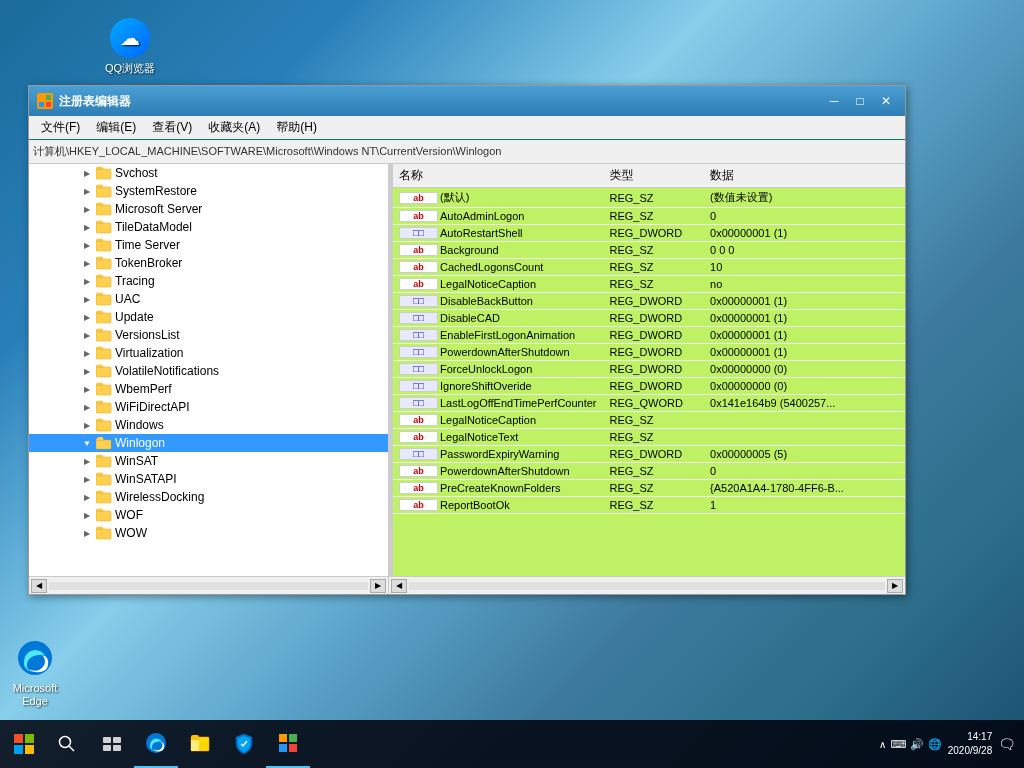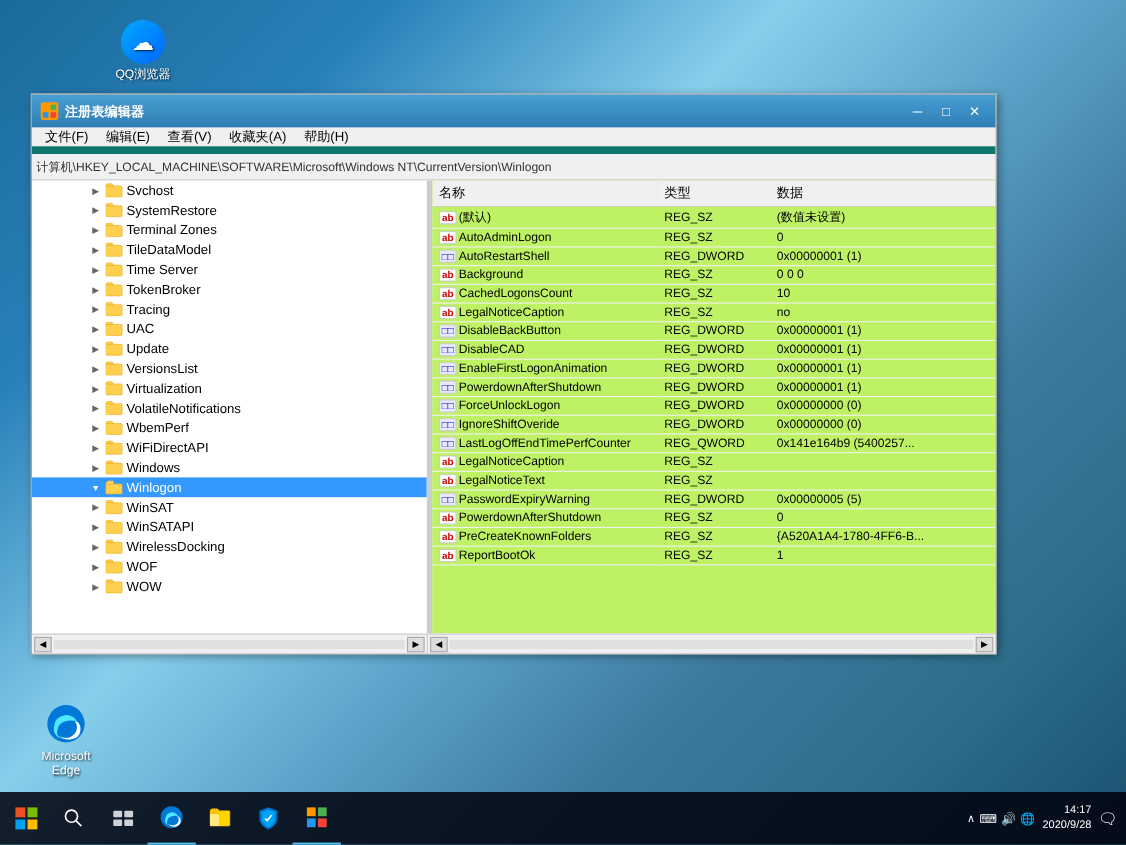--- a/index.html
+++ b/index.html
@@ -102,21 +102,21 @@
       font-size: 12px;
       display: flex;
       align-items: center;
       justify-content: center;
     }
 
     
     .menu-bar {
       height: 24px;
       background: #f0f0f0;
-      border-bottom: 7px solid #0f766e;
+      border-bottom: 1px solid #0f766e;
       display: flex;
       align-items: center;
       padding: 0 4px;
       flex-shrink: 0;
     }
     .menu-item {
       padding: 2px 8px;
       cursor: pointer;
       font-size: 12px;
       color: #000;
@@ -220,21 +220,21 @@
       padding: 2px 6px;
       border-bottom: 1px solid #f0f0f0;
       font-size: 11px;
       white-space: nowrap;
     }
 
     .reg-icon {
       display: inline-flex;
       align-items: center;
       justify-content: center;
-      width: 16px;
+      width: 39px;
       height: 12px;
       font-size: 9px;
       font-weight: bold;
       margin-right: 2px;
       background: #ffffff;
       border: 1px solid #ccc;
       border-radius: 1px;
       color: #c00;
       flex-shrink: 0;
     }
@@ -370,21 +370,21 @@
       flex: 1;
       height: 8px;
       background: #e0e0e0;
       margin: 0 2px;
     }
 
     
     .edge-icon {
       position: absolute;
       bottom: 60px;
-      left: 25px;
+      left: 0;
       justify-content: center;
     }
 
     
     .qq-icon-bg {
       width: 40px;
       height: 40px;
       background: linear-gradient(135deg, #0af, #06f);
       border-radius: 50%;
       display: flex;
@@ -482,21 +482,21 @@
           <span>SystemRestore</span>
         </div>
         <div class="tree-item indent-3">
           <span class="expand-arrow">▶</span>
           <span class="folder-icon">
             <svg class="folder-svg" viewBox="0 0 16 14">
                 <rect x="0" y="3" width="15" height="10" rx="1" fill="#ffd04d" stroke="#e6a817" stroke-width="0.5"></rect>
                 <path d="M0,3 Q0,1 2,1 L6,1 L7,3 Z" fill="#ffd04d" stroke="#e6a817" stroke-width="0.5"></path>
               </svg>
           </span>
-          <span>Terminal Zones</span>
+          <span>Microsoft Server</span>
         </div>
         <div class="tree-item indent-3">
           <span class="expand-arrow">▶</span>
           <span class="folder-icon">
             <svg class="folder-svg" viewBox="0 0 16 14">
                 <rect x="0" y="3" width="15" height="10" rx="1" fill="#ffd04d" stroke="#e6a817" stroke-width="0.5"></rect>
                 <path d="M0,3 Q0,1 2,1 L6,1 L7,3 Z" fill="#ffd04d" stroke="#e6a817" stroke-width="0.5"></path>
               </svg>
           </span>
           <span>TileDataModel</span>

